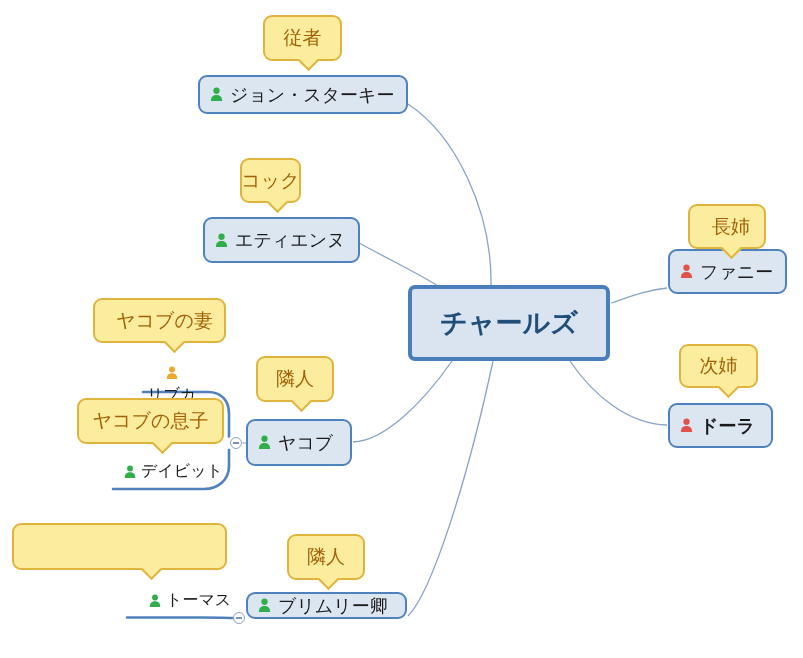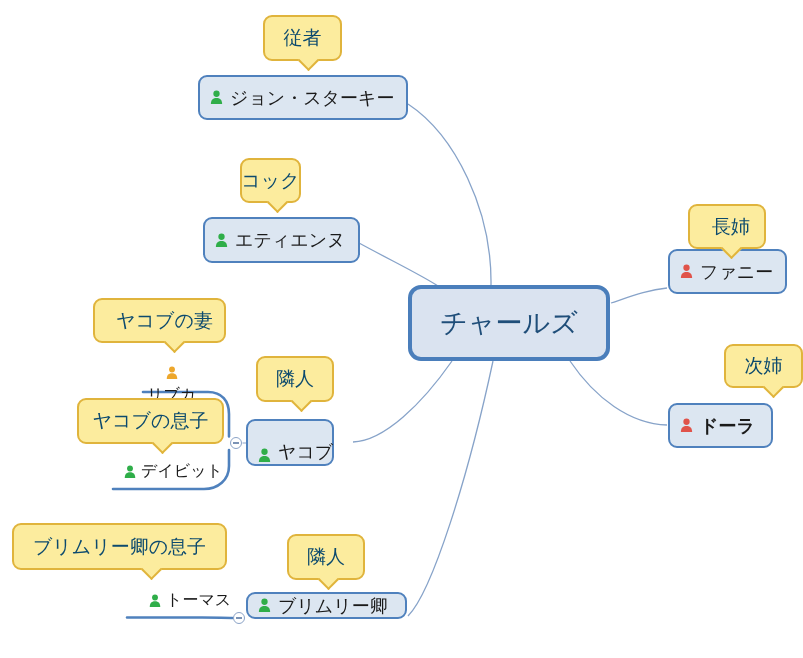--- a/index.html
+++ b/index.html
@@ -12,29 +12,29 @@
   svg.wires{position:absolute;left:0;top:0;z-index:1;}
 
   .node{
     position:absolute;box-sizing:border-box;z-index:2;
     background:#dce6f1;border:2px solid #4f81bd;border-radius:9px;
     display:flex;align-items:center;gap:6px;padding:0 9px;
     font-size:18px;color:#1a1a1a;white-space:nowrap;
   }
   .center-node{
     position:absolute;box-sizing:border-box;z-index:2;
-    background:#dae3f0;border:4px solid #4a7ebb;border-radius:13px;
+    background:#dae3f0;border:4px solid #4a7ebb;border-radius:7px;
     display:flex;align-items:center;justify-content:center;
-    font-size:27px;font-weight:normal;color:#1f4e79;white-space:nowrap;
+    font-size:27px;font-weight:bold;color:#1f4e79;white-space:nowrap;
   }
   .callout{
     position:absolute;box-sizing:border-box;z-index:3;
     background:#fcec9e;border:2px solid #e0b43c;border-radius:9px;
     display:flex;align-items:center;justify-content:center;
-    font-size:19px;color:#0c4a6e;white-space:nowrap;
+    font-size:19px;color:#a16207;white-space:nowrap;
   }
   .callout .tail{
     position:absolute;width:13px;height:13px;bottom:-8.5px;
     background:#fcec9e;border-right:2px solid #e0b43c;border-bottom:2px solid #e0b43c;
     transform:rotate(45deg);z-index:4;
   }
   .line-node{
     position:absolute;z-index:2;display:flex;align-items:center;gap:4px;
     font-size:16px;color:#1a1a1a;white-space:nowrap;
   }
@@ -70,41 +70,41 @@
     </g>
     <g fill="none" stroke="#8ba3c7" stroke-width="1">
       <path d="M242.5,443 L247,443"></path>
     </g>
   </svg>
 
   <div class="center-node" style="left:408px;top:285px;width:202px;height:76px;">
     <span>チャールズ</span>
   </div>
 
-  <div class="node" style="left:198px;top:75px;width:210px;height:45px;">
+  <div class="node" style="left:198px;top:75px;width:210px;height:39px;">
     <svg class="person" width="15" height="17" viewBox="0 0 20 20">
         <g class="fill-green">
           <circle cx="10" cy="5" r="4.2"></circle>
           <path d="M10,10.5 C4.5,10.5 2.5,14 2.5,18.5 L17.5,18.5 C17.5,14 15.5,10.5 10,10.5 Z"></path>
         </g>
       </svg>
     <span>ジョン・スターキー</span>
   </div>
 
   <div class="node" style="left:203px;top:217px;width:157px;height:46px;">
     <svg class="person" width="15" height="17" viewBox="0 0 20 20">
         <g class="fill-green">
           <circle cx="10" cy="5" r="4.2"></circle>
           <path d="M10,10.5 C4.5,10.5 2.5,14 2.5,18.5 L17.5,18.5 C17.5,14 15.5,10.5 10,10.5 Z"></path>
         </g>
       </svg>
     <span>エティエンヌ</span>
   </div>
 
-  <div class="node" style="left:246px;top:419px;width:88px;height:47px;align-items:flex-end;">
+  <div class="node" style="left:246px;top:419px;width:106px;height:47px;">
     <svg class="person" width="15" height="17" viewBox="0 0 20 20">
         <g class="fill-green">
           <circle cx="10" cy="5" r="4.2"></circle>
           <path d="M10,10.5 C4.5,10.5 2.5,14 2.5,18.5 L17.5,18.5 C17.5,14 15.5,10.5 10,10.5 Z"></path>
         </g>
       </svg>
     <span>ヤコブ</span>
   </div>
 
   <div class="node" style="left:246px;top:592px;width:161px;height:27px;">
@@ -186,35 +186,34 @@
     <span>ヤコブの息子</span>
     <div class="tail" style="left:76px;"></div>
   </div>
 
   <div class="callout" style="left:256px;top:356px;width:78px;height:46px;">
     <span>隣人</span>
     <div class="tail" style="left:36px;"></div>
   </div>
 
   <div class="callout" style="left:12px;top:523px;width:215px;height:47px;">
-    <span>ブリムリー卿の息子</span>
     <div class="tail" style="left:130px;"></div>
   </div>
 
   <div class="callout" style="left:287px;top:534px;width:78px;height:46px;">
     <span>隣人</span>
     <div class="tail" style="left:32px;"></div>
   </div>
 
   <div class="callout" style="left:688px;top:204px;width:78px;height:45px;padding-left:8px;">
     <span>長姉</span>
     <div class="tail" style="left:34px;"></div>
   </div>
 
-  <div class="callout" style="left:679px;top:344px;width:79px;height:44px;margin-left:45px;">
+  <div class="callout" style="left:679px;top:344px;width:79px;height:44px;">
     <span>次姉</span>
     <div class="tail" style="left:40px;"></div>
   </div>
 
   <div class="toggle" style="left:230px;top:437px;">
     <span class="minus"></span>
   </div>
   <div class="toggle" style="left:233px;top:612px;">
     <span class="minus"></span>
   </div>

